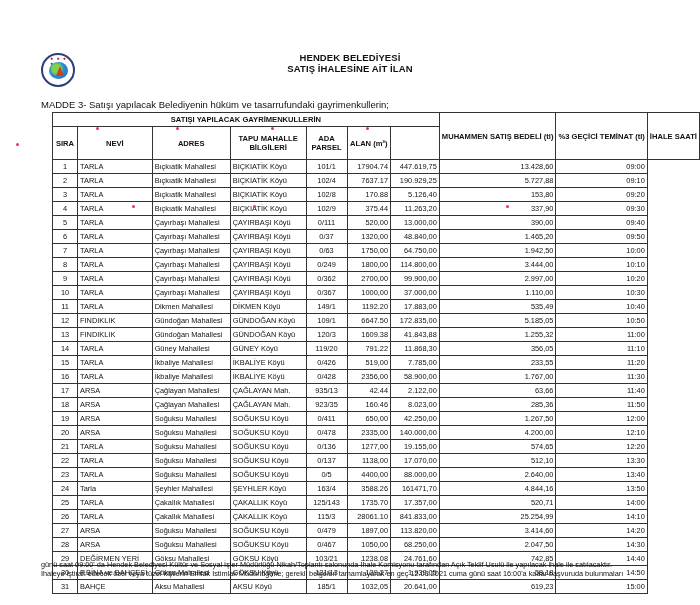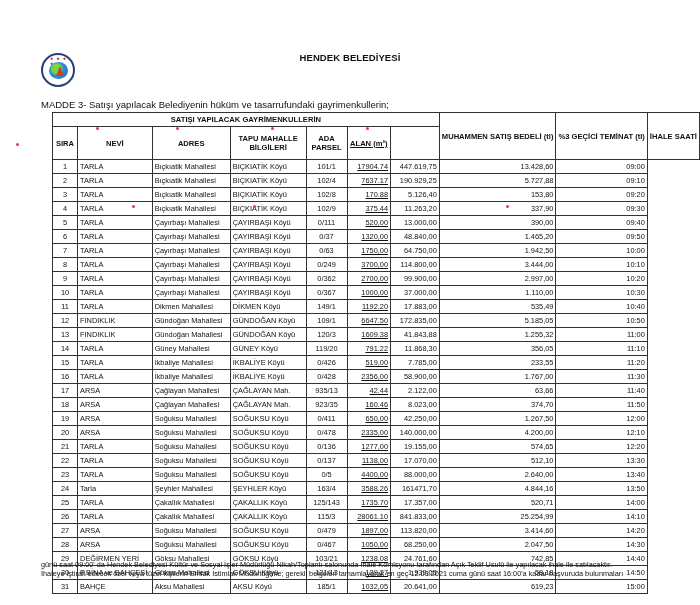--- a/index.html
+++ b/index.html
@@ -18,39 +18,40 @@
   table { position: absolute; left: 52px; top: 112px; border-collapse: collapse; font-size: 7.4px; }
   td, th { border: 1px solid #333; padding: 0 2px; height: 13px; line-height: 12px; white-space: nowrap; }
   th { font-weight: bold; font-size: 7.6px; text-align: center; line-height: 9px; }
   tr.h1 th { height: 13px; }
   tr.h2 th { height: 32px; }
   .c-sira { width: 26px; text-align: center; margin-left: 28px; }
   .c-nevi { width: 77px; margin-top: 16px; }
   .c-adres { width: 90px; }
   .c-tapu { width: 97px; margin-left: 44px; }
   .c-ada { width: 54px; text-align: center; }
-  .c-alan { width: 63px; text-align: right; text-decoration: underline; }
+  .c-alan { width: 63px; text-align: right; }
   .c-bedel { width: 65px; text-align: right; }
   .c-tem { width: 74px; text-align: right; }
   .c-saat { width: 41px; text-align: right; }
   tbody td.c-nevi, tbody td.c-adres, tbody td.c-tapu { text-align: left; }
   .madde2 { position: absolute; left: 41px; top: 560px; width: 650px; font-size: 7.3px; line-height: 9.4px; }
   .speck { position: absolute; width: 3px; height: 3px; border-radius: 50%; background: #e0308a; }
 </style>
 </head>
 <body>
 
 <div class="logo">
   <div class="dots">● ● ● ●</div>
   <div class="globe"></div>
   <div class="tree"></div>
 </div>
 
 <div class="header">
   <div>HENDEK BELEDİYESİ</div>
+  <div>SATIŞ İHALESİNE AİT İLAN</div>
 </div>
 
 <div class="madde1">MADDE 3- Satışı yapılacak Belediyenin hüküm ve tasarrufundaki gayrimenkullerin;</div>
 
 <table>
   <thead>
     <tr class="h1">
       <th colspan="7">SATIŞI YAPILACAK GAYRİMENKULLERİN</th>
       <th class="c-bedel" rowspan="2" style="text-align:center">MUHAMMEN SATIŞ BEDELİ (tl)</th>
       <th class="c-tem" rowspan="2" style="text-align:center">%3 GEÇİCİ TEMİNAT (tl)</th>
@@ -142,21 +143,21 @@
         <td class="c-bedel">64.750,00</td>
         <td class="c-tem">1.942,50</td>
         <td class="c-saat">10:00</td>
       </tr>
       <tr>
         <td class="c-sira">8</td>
         <td class="c-nevi">TARLA</td>
         <td class="c-adres">Çayırbaşı Mahallesi</td>
         <td class="c-tapu">ÇAYIRBAŞI Köyü</td>
         <td class="c-ada">0/249</td>
-        <td class="c-alan">3700,00</td>
+        <td class="c-alan">1800,00</td>
         <td class="c-bedel">114.800,00</td>
         <td class="c-tem">3.444,00</td>
         <td class="c-saat">10:10</td>
       </tr>
       <tr>
         <td class="c-sira">9</td>
         <td class="c-nevi">TARLA</td>
         <td class="c-adres">Çayırbaşı Mahallesi</td>
         <td class="c-tapu">ÇAYIRBAŞI Köyü</td>
         <td class="c-ada">0/362</td>
@@ -254,21 +255,21 @@
         <td class="c-saat">11:40</td>
       </tr>
       <tr>
         <td class="c-sira">18</td>
         <td class="c-nevi">ARSA</td>
         <td class="c-adres">Çağlayan Mahallesi</td>
         <td class="c-tapu">ÇAĞLAYAN Mah.</td>
         <td class="c-ada">923/35</td>
         <td class="c-alan">160.46</td>
         <td class="c-bedel">8.023,00</td>
-        <td class="c-tem">374,70</td>
+        <td class="c-tem">285,36</td>
         <td class="c-saat">11:50</td>
       </tr>
       <tr>
         <td class="c-sira">19</td>
         <td class="c-nevi">ARSA</td>
         <td class="c-adres">Soğuksu Mahallesi</td>
         <td class="c-tapu">SOĞUKSU Köyü</td>
         <td class="c-ada">0/411</td>
         <td class="c-alan">650,00</td>
         <td class="c-bedel">42.250,00</td>

